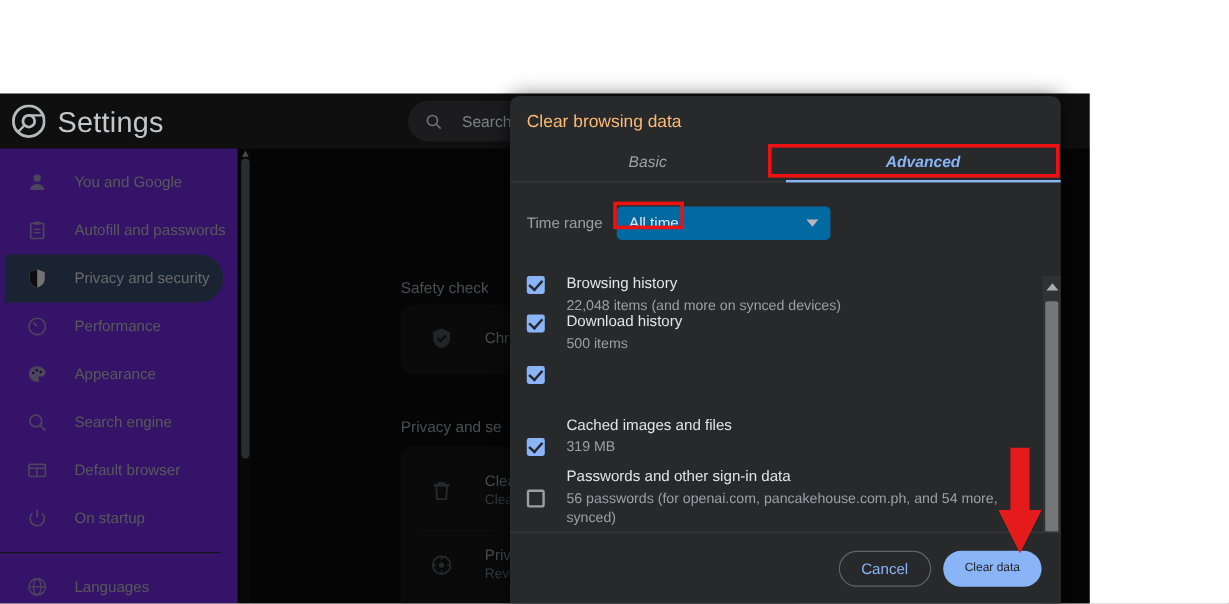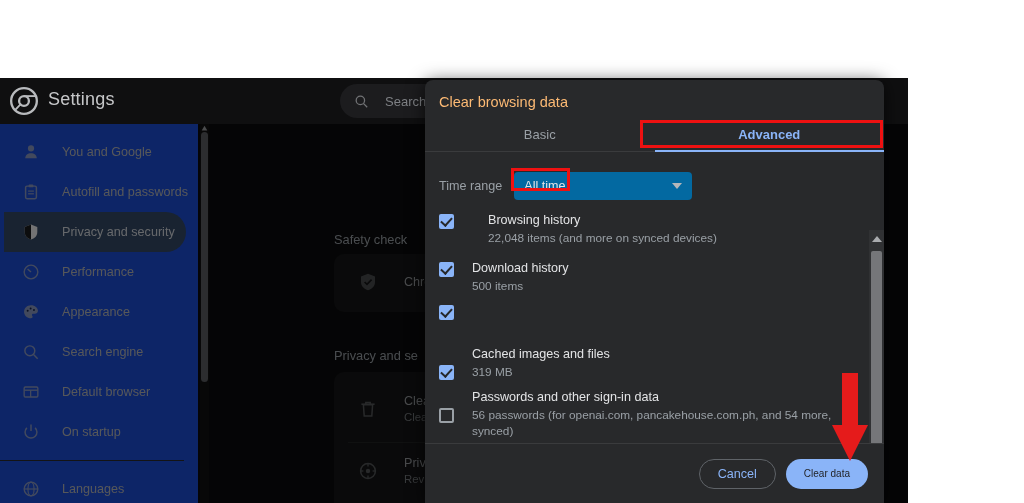--- a/index.html
+++ b/index.html
@@ -25,36 +25,36 @@
     width: 908px; height: 46px;
     background: #0f0f10;
     display: flex; align-items: center;
   }
   .chrome-logo {
     position: absolute; left: 10px; top: 9px;
     width: 28px; height: 28px;
   }
   .settings-title {
     position: absolute; left: 48px; top: 11px;
-    font-size: 18px; color: #c6c7c9; letter-spacing: .2px;
+    font-size: 24px; color: #c6c7c9; letter-spacing: .2px;
   }
   .search-wrap {
     position: absolute; left: 340px; top: 6px;
     width: 330px; height: 34px;
     background: #1c1c1e; border-radius: 17px;
     display: flex; align-items: center; padding-left: 14px;
   }
   .search-ico { width: 15px; height: 15px; opacity:.62; flex: 0 0 auto; }
   .search-ph { margin-left: 16px; font-size: 13px; color: #7e8084; }
 
   
   .sidebar {
     position: absolute; left: 0; top: 46px;
     width: 198px; height: 379px;
-    background: #1d4ed8;
+    background: #6d28d9;
     padding-top: 8px;
   }
   .nav-item {
     position: relative;
     height: 40px; margin: 0 12px 0 4px;
     display: flex; align-items: center;
     border-radius: 0 20px 20px 0;
     padding-left: 18px;
     cursor: pointer;
   }
@@ -125,20 +125,21 @@
   }
   .dlg-title {
     position: absolute; left: 14px; top: 14px;
     font-size: 14.5px; color: #fdba74;
   }
   .tabs {
     position: absolute; left: 0; top: 38px;
     width: 459px; height: 34px;
     display: flex;
     border-bottom: 1px solid #3a3b3d;
+    font-style: italic;
   }
   .tab {
     flex: 1; display: flex; align-items: center; justify-content: center;
     font-size: 13px; color: #9aa0a6; cursor: pointer;
     position: relative;
   }
   .tab.active { color: #8ab4f8; font-weight: bold; }
   .tab.active::after {
     content: ""; position: absolute; left: 0; bottom: -1px;
     width: 100%; height: 2px; background: #8ab4f8;
@@ -433,21 +434,21 @@
     <div class="timerange-row">
       <span class="tr-label">Time range</span>
       <div class="tr-select">
         <span class="tr-value">All time</span>
         <span class="tr-caret"></span>
       </div>
     </div>
 
     <div class="cb-list">
 
-      <div class="cb-item" style="top:4px;gap:16px;">
+      <div class="cb-item" style="top:20px;">
         <span class="cbox on"></span>
         <span class="cb-txt">
           <span class="cb-title" style="display:block">Browsing history</span>
           <span class="cb-sub" style="display:block">22,048 items (and more on synced devices)</span>
         </span>
       </div>
 
       <div class="cb-item" style="top:52px;">
         <span class="cbox on"></span>
         <span class="cb-txt">

